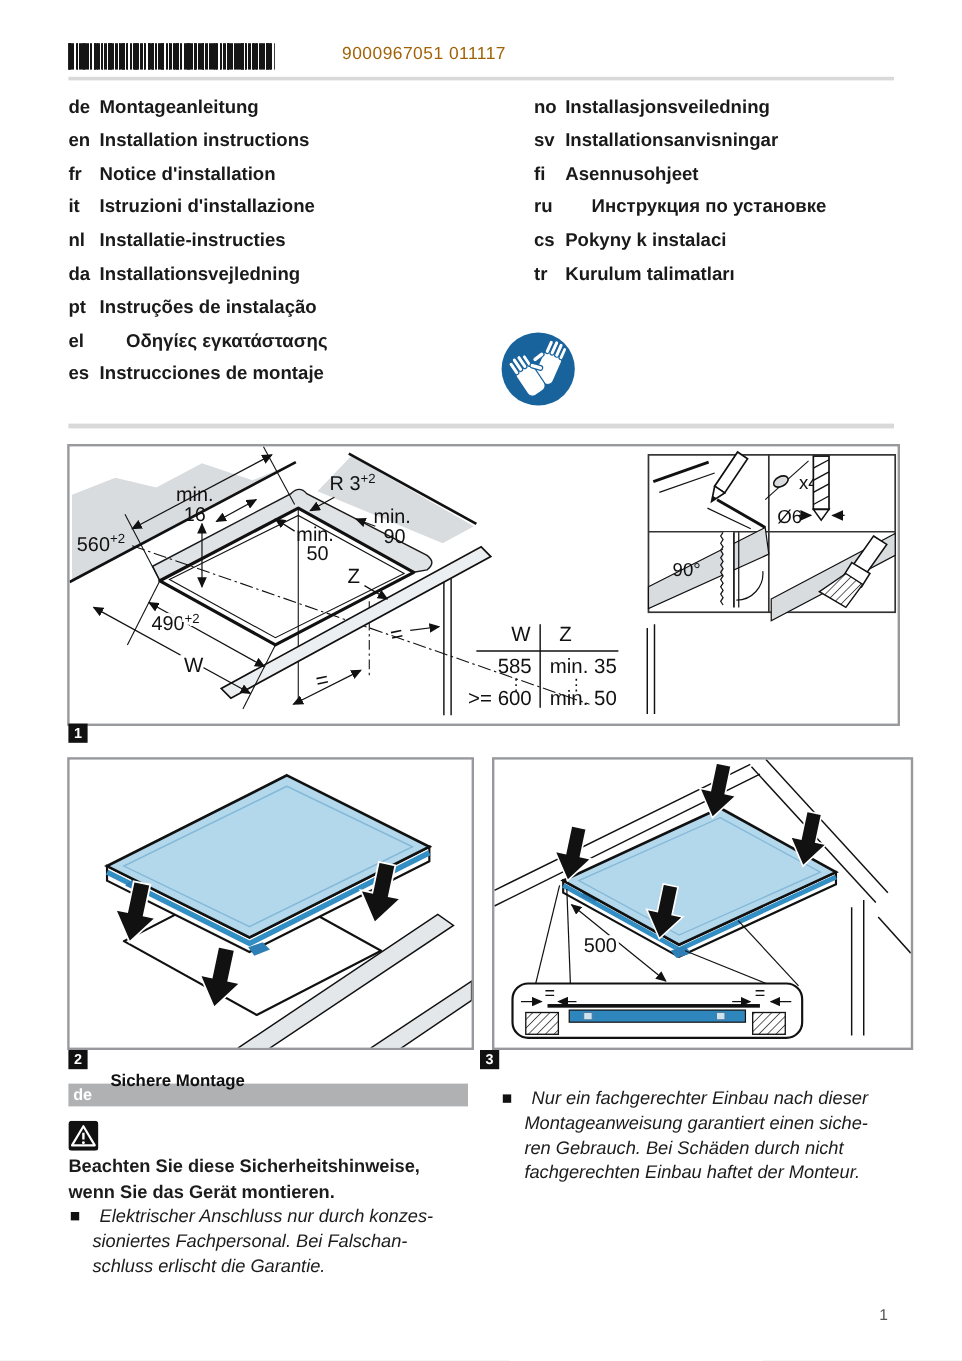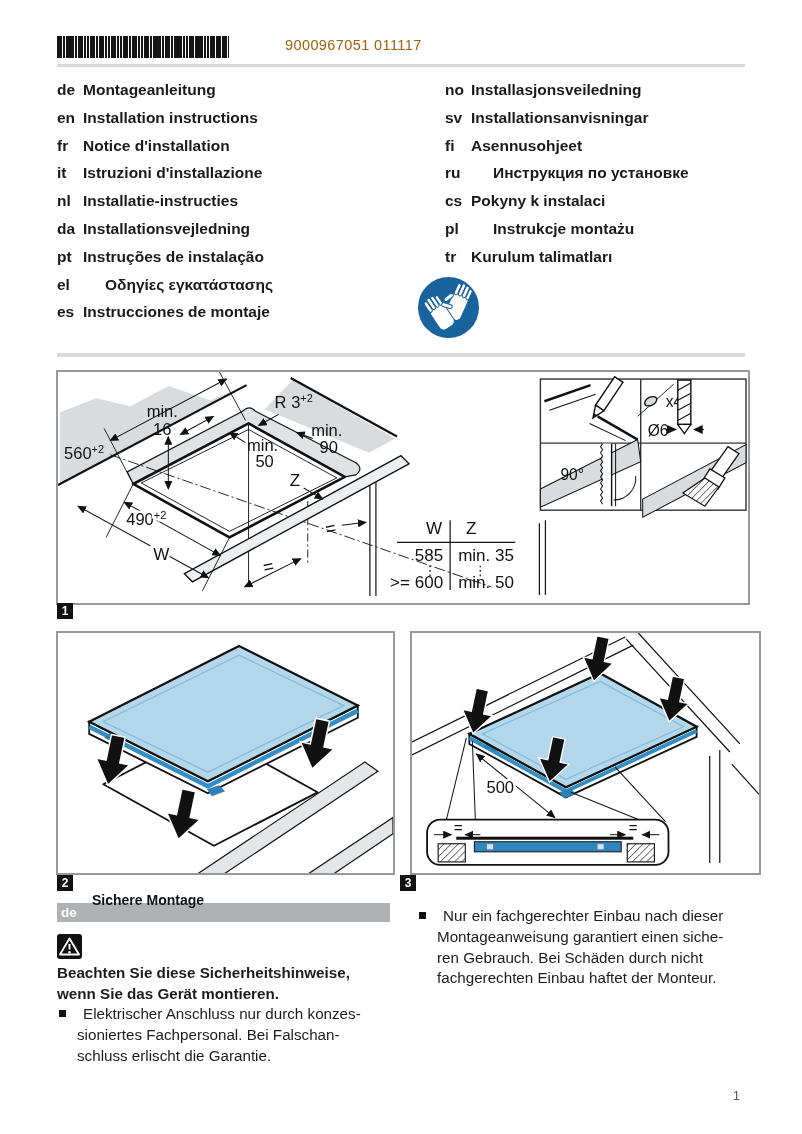--- a/index.html
+++ b/index.html
@@ -49,21 +49,21 @@
   .de-bar{
     left:57px;top:903px;width:333px;height:19px;background:#b0b1b3;
     color:#fff;font-weight:bold;font-size:13.5px;line-height:19px;padding-left:4px;
     box-sizing:border-box;
   }
   .warn-icon{left:57px;top:934px;width:25px;height:25px;}
   .sec-heading{left:92px;top:892px;font-size:14px;font-weight:bold;color:#111;}
   .body-text{font-size:15.2px;line-height:20.8px;color:#1c1c1c;white-space:pre-line;}
   .intro{left:57px;top:963px;width:340px;font-weight:bold;}
   .bullet-item{position:absolute;padding-left:20px;text-indent:6px;}
-  .bullet-item .body-text{position:static;}
+  .bullet-item .body-text{position:static;font-style:italic;}
   .b1{left:57px;top:1004px;width:345px;}
   .b2{left:417px;top:906px;width:335px;}
   .sq-bullet{
     position:absolute;left:2px;top:6px;width:7px;height:7px;background:#111;
   }
   .page-num{left:700px;top:1088px;width:40px;text-align:right;font-size:13px;color:#555;}
 </style>
 </head>
 <body>
 
@@ -125,24 +125,20 @@
         <span class="lang-code">fi</span>
         <span>Asennusohjeet</span>
       </div>
     <div class="lang-row wide">
         <span class="lang-code">ru</span>
         <span>Инструкция по установке</span>
       </div>
     <div class="lang-row">
         <span class="lang-code">cs</span>
         <span>Pokyny k instalaci</span>
-      </div>
-    <div class="lang-row wide">
-        <span class="lang-code">pl</span>
-        <span>Instrukcje montażu</span>
       </div>
     <div class="lang-row">
         <span class="lang-code">tr</span>
         <span>Kurulum talimatları</span>
       </div>
   </div>
 
   <div class="abs gloves">
     <svg viewBox="0 0 64 64">
       <circle cx="32" cy="32" r="31" fill="#19639d"></circle>

